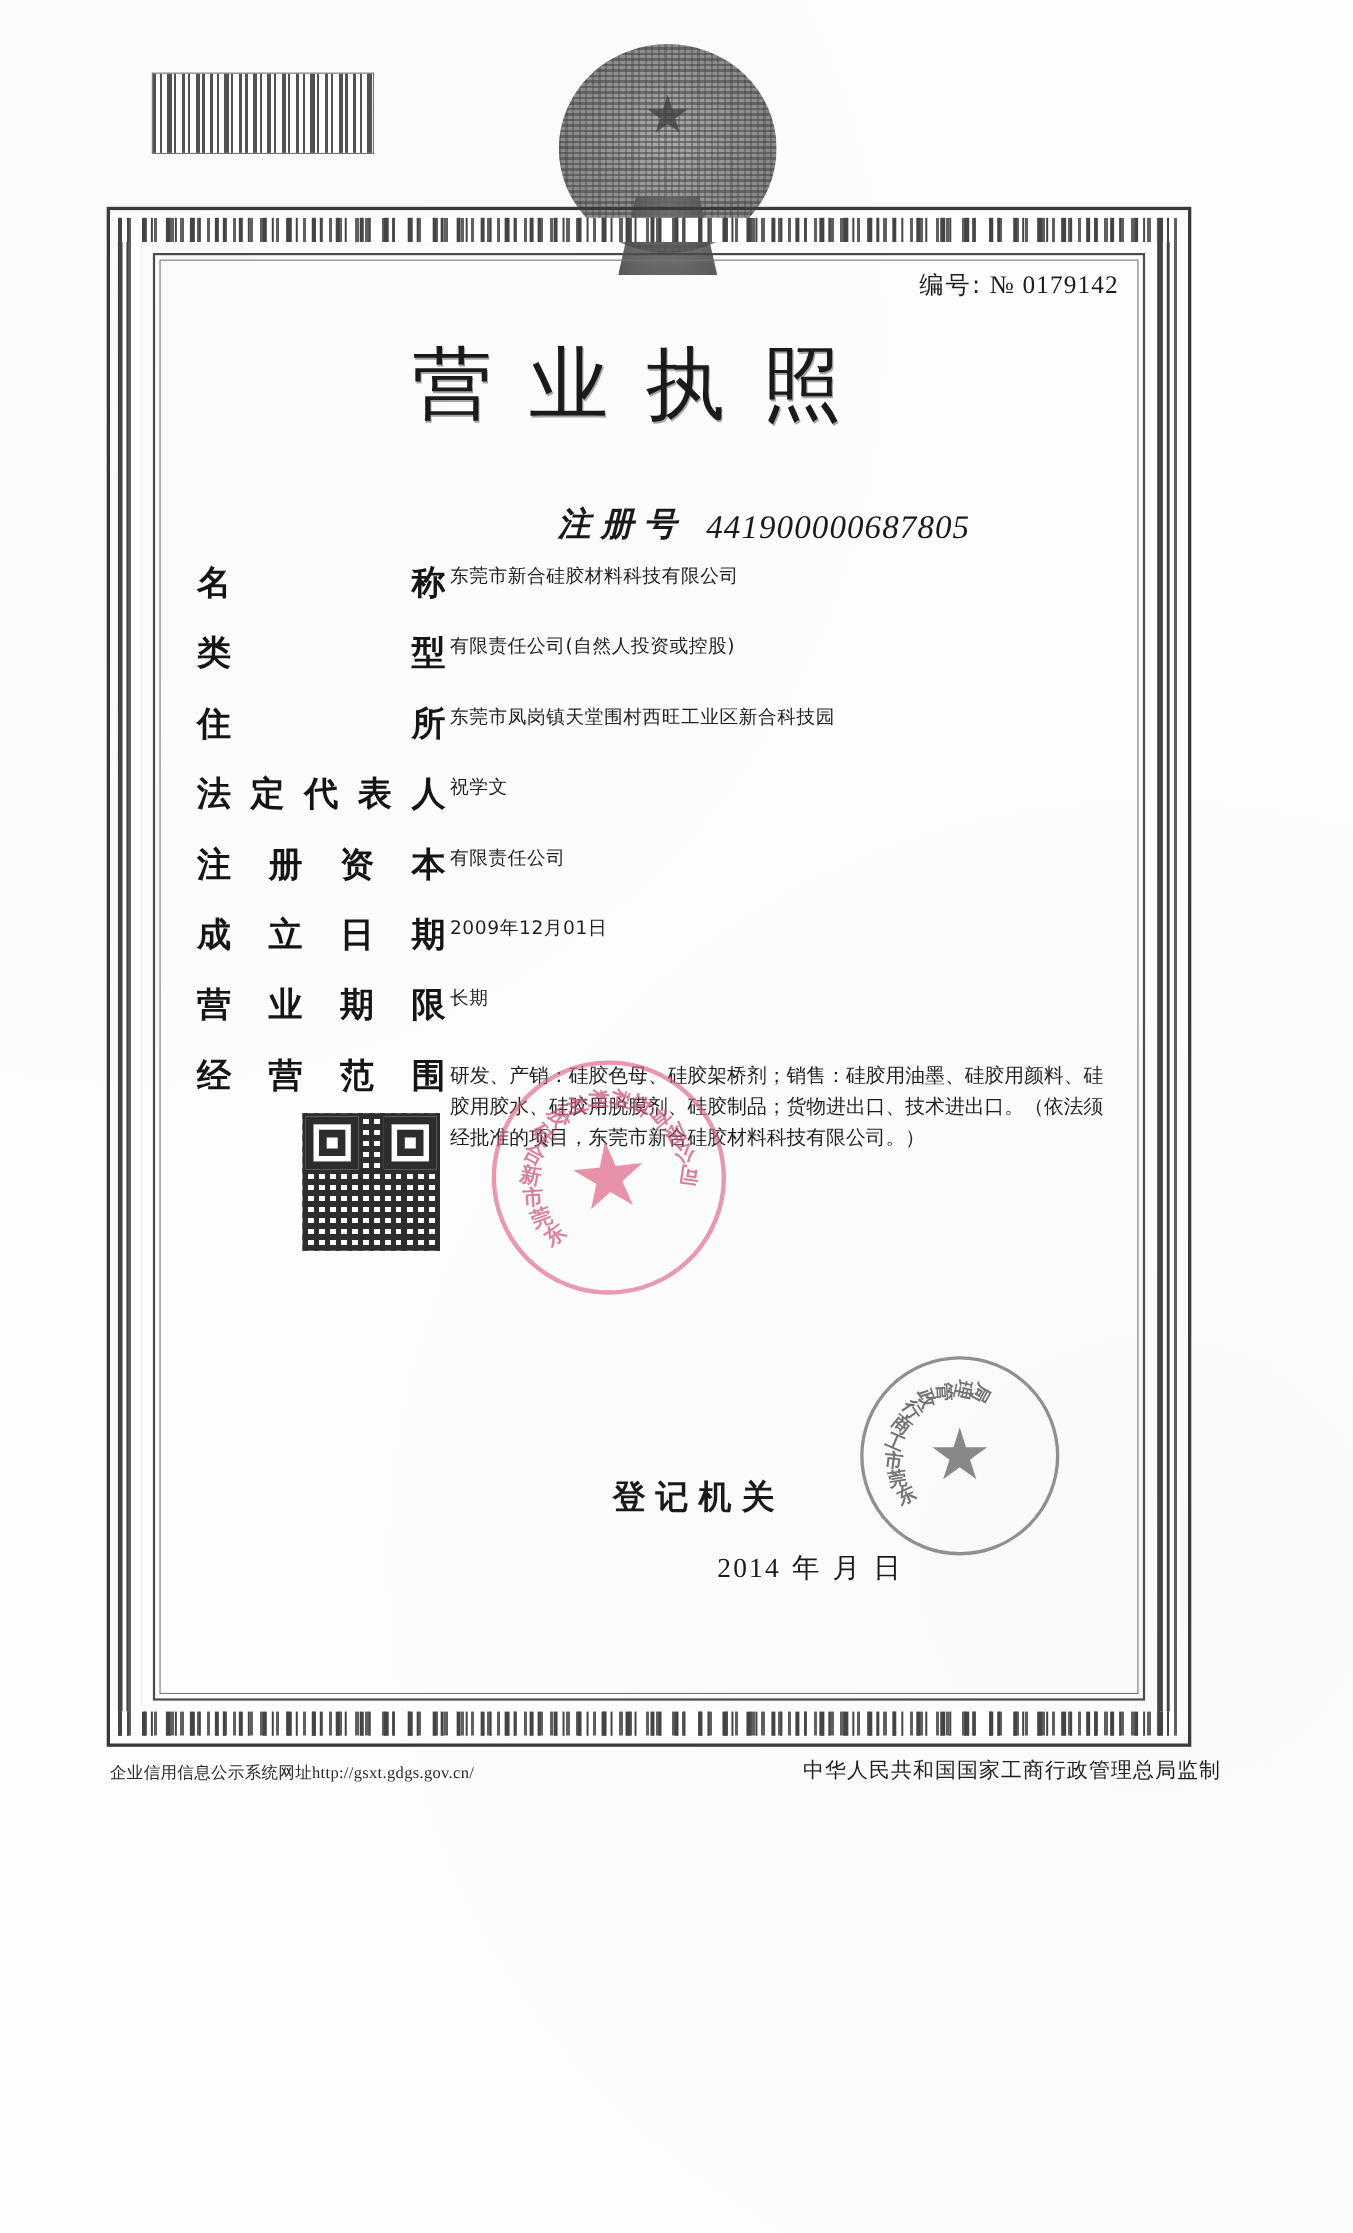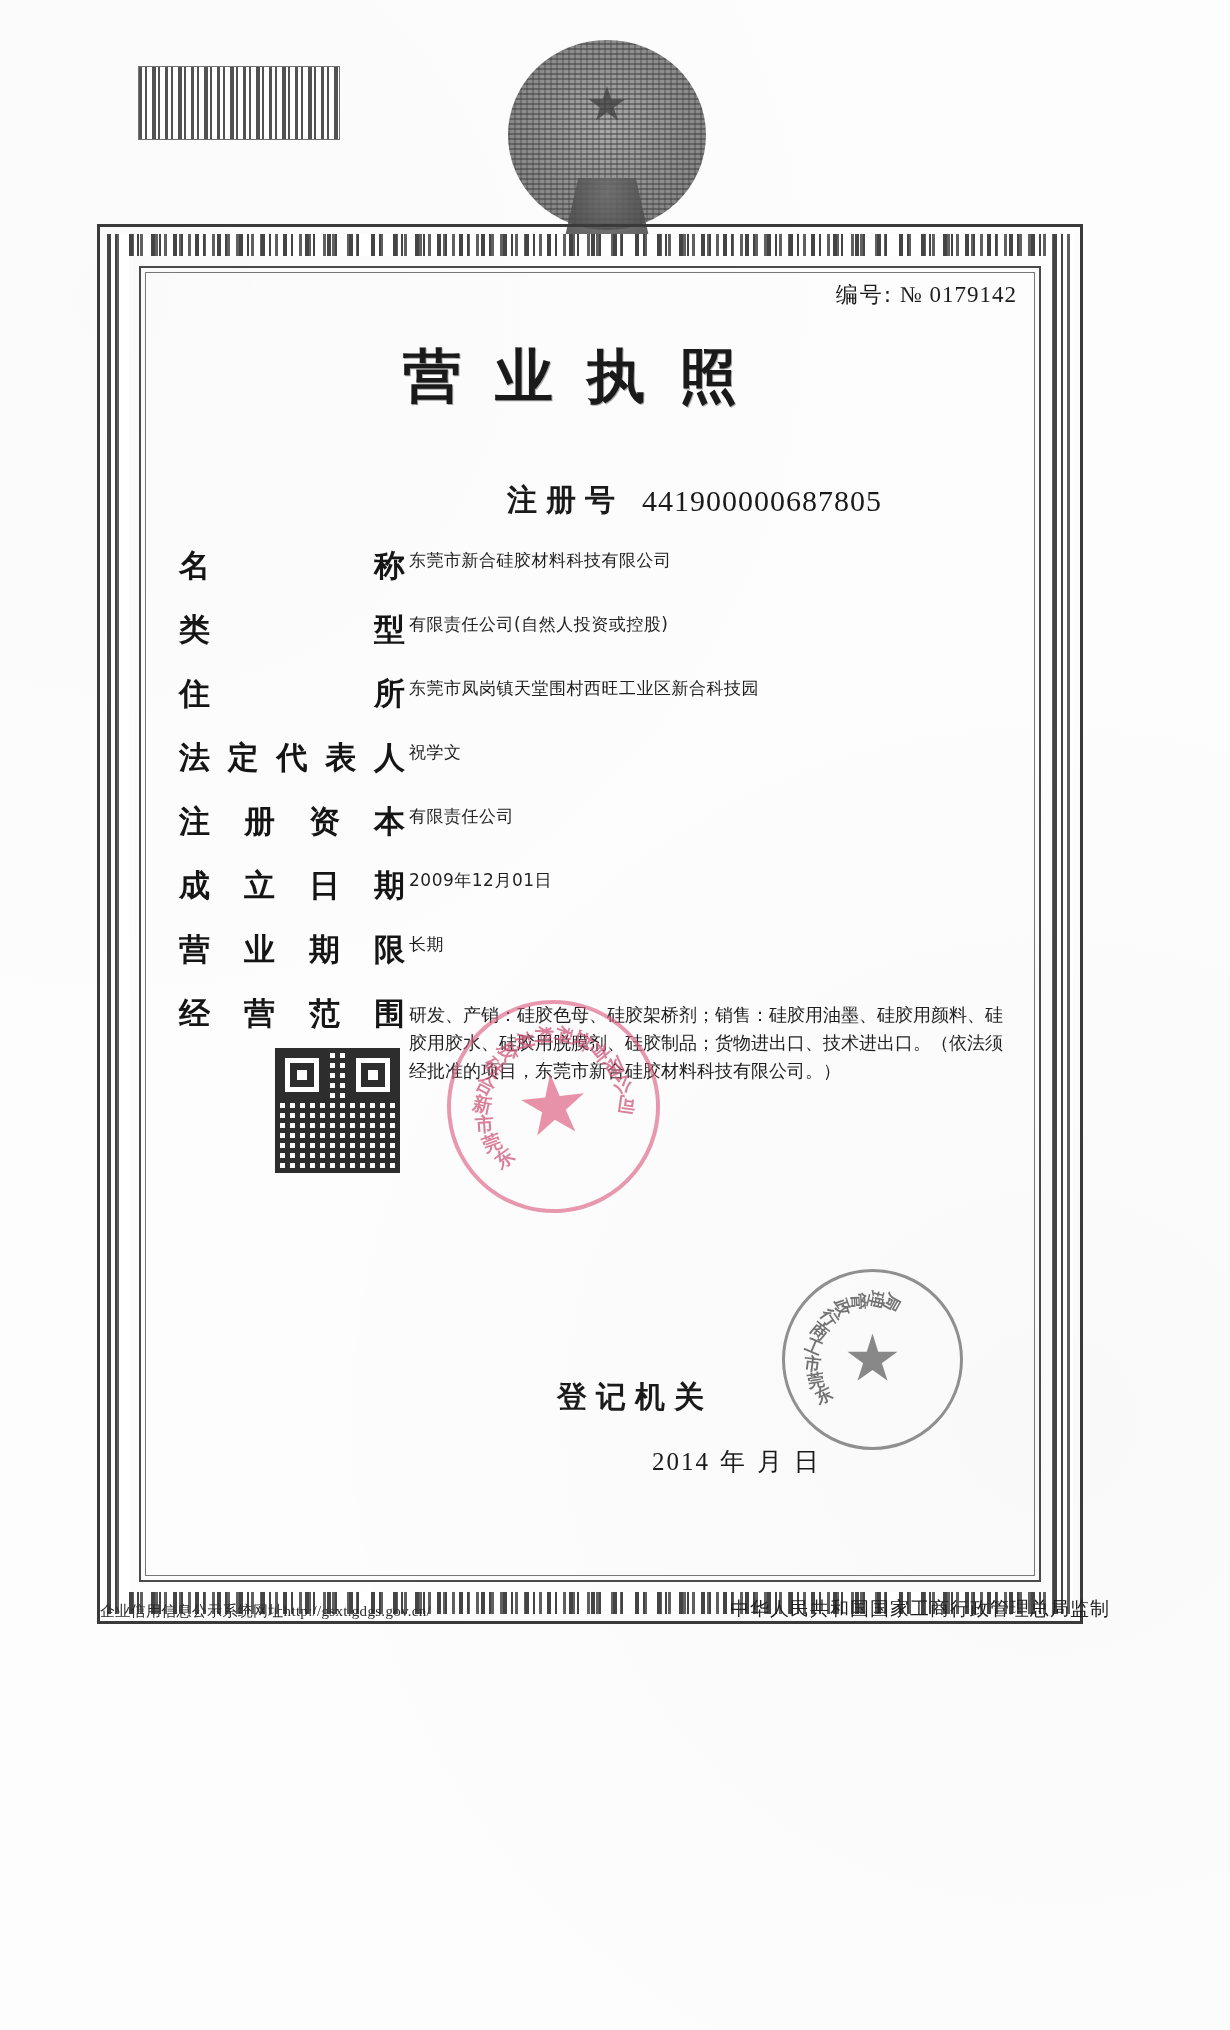--- a/index.html
+++ b/index.html
@@ -82,21 +82,21 @@
     width: 38px; height: 38px;
     background: #3a3a3a;
     clip-path: polygon(50% 0%, 61% 35%, 98% 35%, 68% 57%, 79% 91%, 50% 70%, 21% 91%, 32% 57%, 2% 35%, 39% 35%);
     opacity: .7;
   }
 
   
   #cert {
     position: absolute;
     left: 97px; top: 188px;
-    width: 986px; height: 1400px; margin-top: 36px;
+    width: 986px; height: 1400px;
   }
   .frame-outer {
     position: absolute;
     inset: 0;
     border: 3px solid #3a3a3a;
   }
   .frame-greek {
     position: absolute;
     left: 10px; top: 10px; right: 10px; bottom: 10px;
     border: 22px solid transparent;
@@ -155,33 +155,34 @@
     font-size: 22px;
     letter-spacing: 2px;
   }
 
   .big-title {
     position: absolute;
     left: 130px; top: 58px;
     width: 600px;
     text-align: center;
     font-family: "DejaVu Sans", sans-serif;
-    font-weight: bold;
-    font-size: 58px;
+    font-weight: normal;
+    font-size: 72px;
     letter-spacing: 34px;
     color: #1a1a1a;
     text-shadow: 1px 1px 0 rgba(0,0,0,.35);
     white-space: nowrap;
   }
 
   .regline {
     position: absolute;
-    left: 350px; top: 200px;
+    left: 350px; top: 212px;
     display: flex;
-    align-items: center;
+    align-items: flex-end;
+    font-style: italic;
   }
   .regline .lbl {
     font-size: 30px;
     letter-spacing: 9px;
     color: #1a1a1a;
     font-weight: 600;
   }
   .regline .val {
     font-family: "Liberation Serif", serif;
     font-size: 30px;

